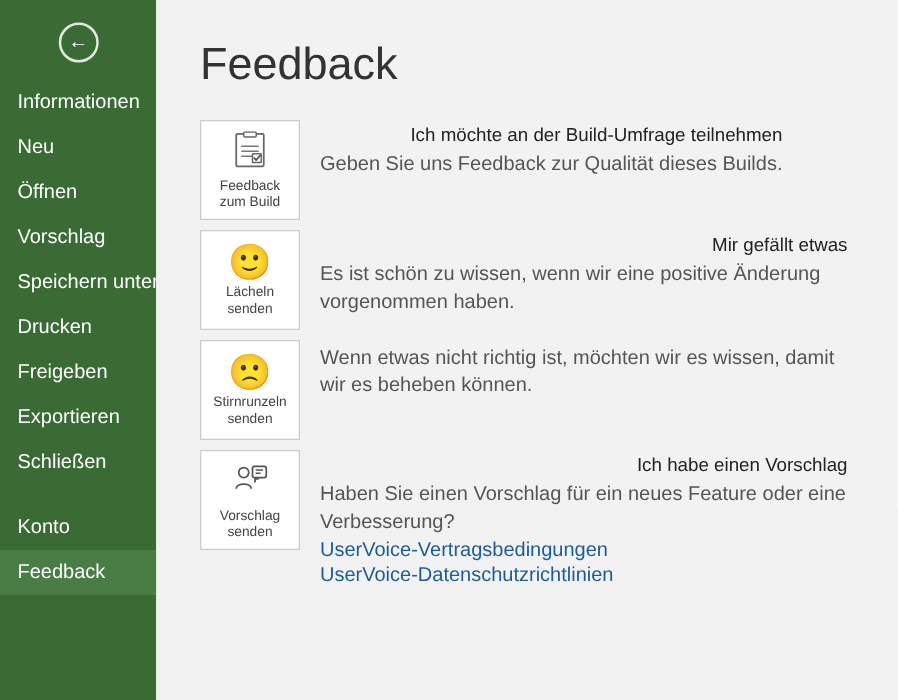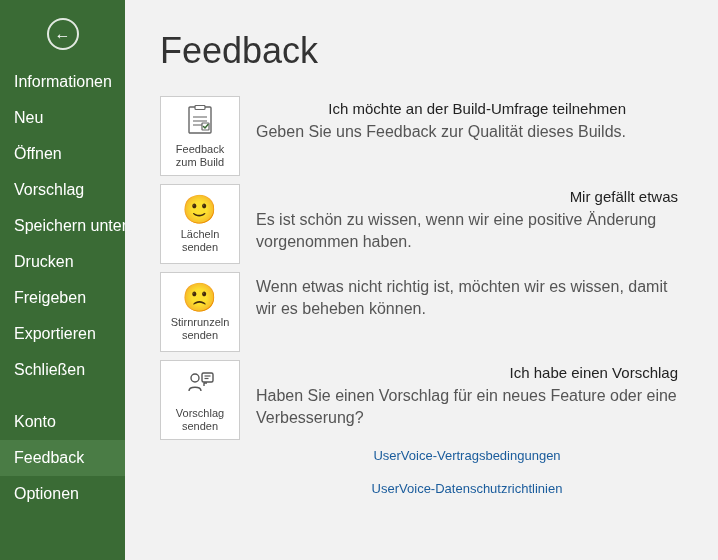--- a/index.html
+++ b/index.html
@@ -136,26 +136,25 @@
     }
 
     .card-desc {
       font-size: 16px;
       color: #555;
       line-height: 1.4;
     }
 
     .card-link {
       display: block;
-      font-size: 13px;
+      font-size: 16px;
       color: #1a5c9c;
       text-decoration: none;
-      margin-top: 18px;
-      cursor: pointer;
-      text-align: center;
+      margin-top: 2px;
+      cursor: pointer;
     }
   </style>
 </head>
 <body>
 
 <div class="sidebar">
   <div class="sidebar-back">
     <div class="back-circle">
       <span>←</span>
     </div>
@@ -167,21 +166,20 @@
       <div class="sidebar-item">Öffnen</div>
       <div class="sidebar-item">Vorschlag</div>
       <div class="sidebar-item">Speichern unter</div>
       <div class="sidebar-item">Drucken</div>
       <div class="sidebar-item">Freigeben</div>
       <div class="sidebar-item">Exportieren</div>
       <div class="sidebar-item">Schließen</div>
       <div class="sidebar-divider"></div>
       <div class="sidebar-item">Konto</div>
       <div class="sidebar-item active">Feedback</div>
-      <div class="sidebar-item">Optionen</div>
     </nav>
 </div>
 
 <div class="main">
   <h1 class="page-title">Feedback</h1>
   <div class="feedback-cards">
 
   <div class="feedback-card">
         <div class="card-icon-box">
           <div class="card-icon"><svg width="30" height="30" viewBox="0 0 30 30" fill="none" xmlns="http://www.w3.org/2000/svg">

